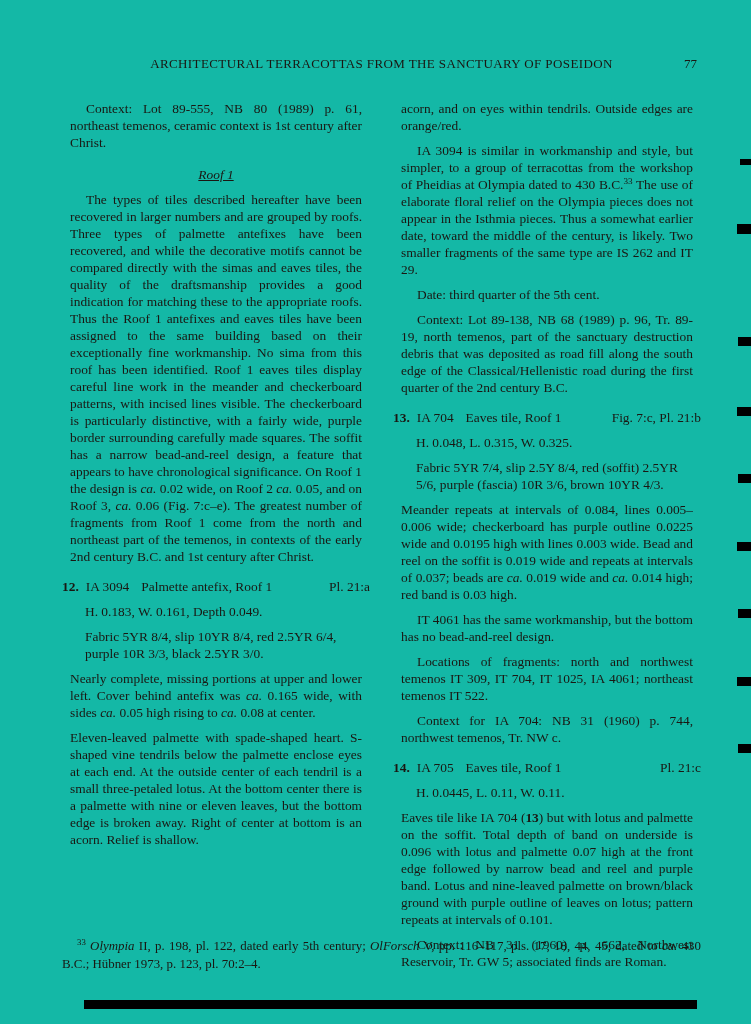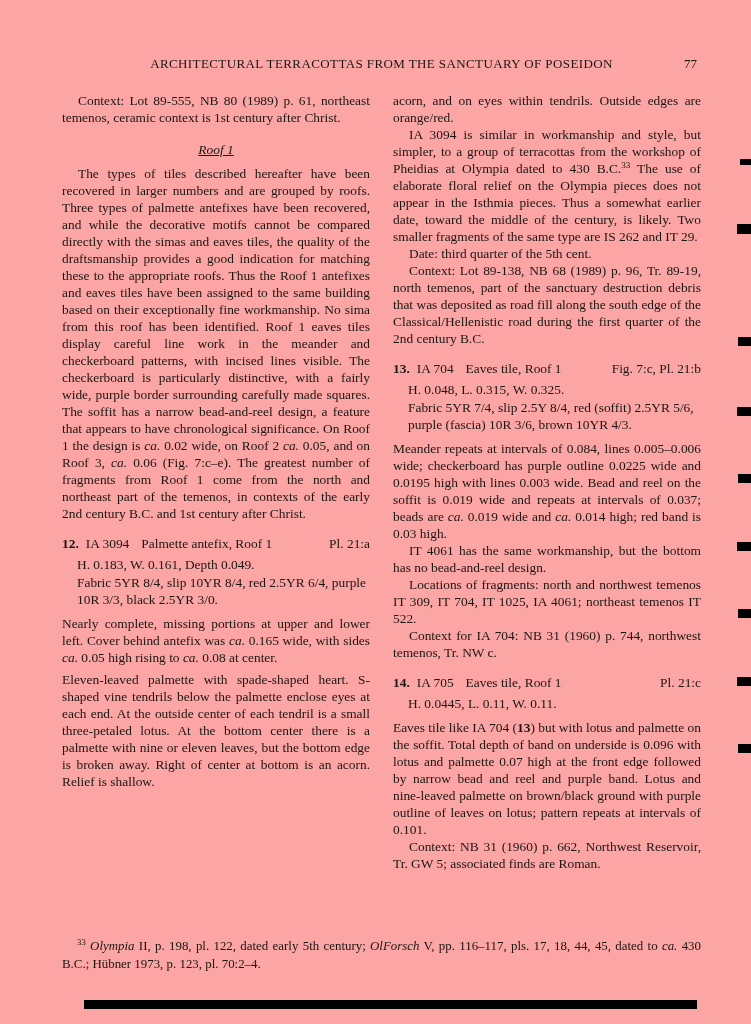--- a/index.html
+++ b/index.html
@@ -3,21 +3,21 @@
 <meta charset="utf-8">
 <style>
   * { box-sizing: border-box; }
   html, body { margin: 0; padding: 0; }
   body { background: #d9d9d9; }
   .page {
     position: relative;
     width: 751px;
     height: 1024px;
     margin: 0 auto;
-    background: #fca5a5;
+    background: #14b8a6;
     font-family: "Liberation Serif", serif;
     color: #1a1712;
     overflow: hidden;
   }
   .header {
     position: absolute;
     top: 56px;
     left: 62px;
     width: 639px;
     text-align: center;
@@ -37,21 +37,21 @@
     width: 639px;
     display: flex;
     gap: 23px;
   }
   .col {
     width: 308px;
     font-size: 13.4px;
     line-height: 17px;
     text-align: justify;
   }
-  .col p { margin: 0; }
+  .col p { margin: 8px; }
   .para.indent { text-indent: 16px; }
   .para:not(.indent) + .para:not(.indent) { margin-top: 5px; }
   .heading { font-style: italic; margin: 15px 0 7px 0 !important; text-align: center; text-decoration: underline; }
   .entry {
     display: flex;
     align-items: baseline;
     margin: 13px 0 4px 0 !important;
     white-space: nowrap;
     text-align: left;
   }

